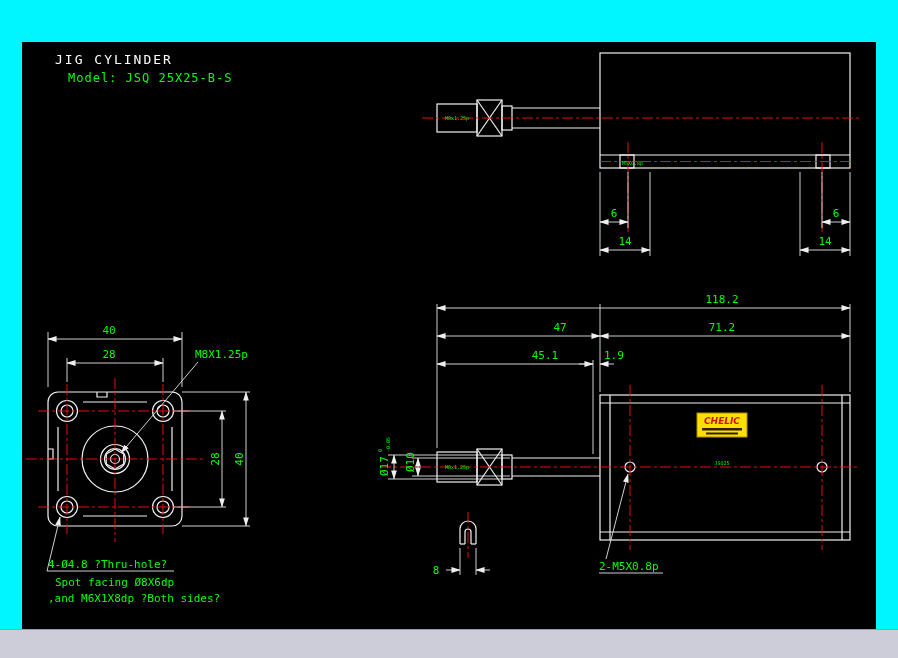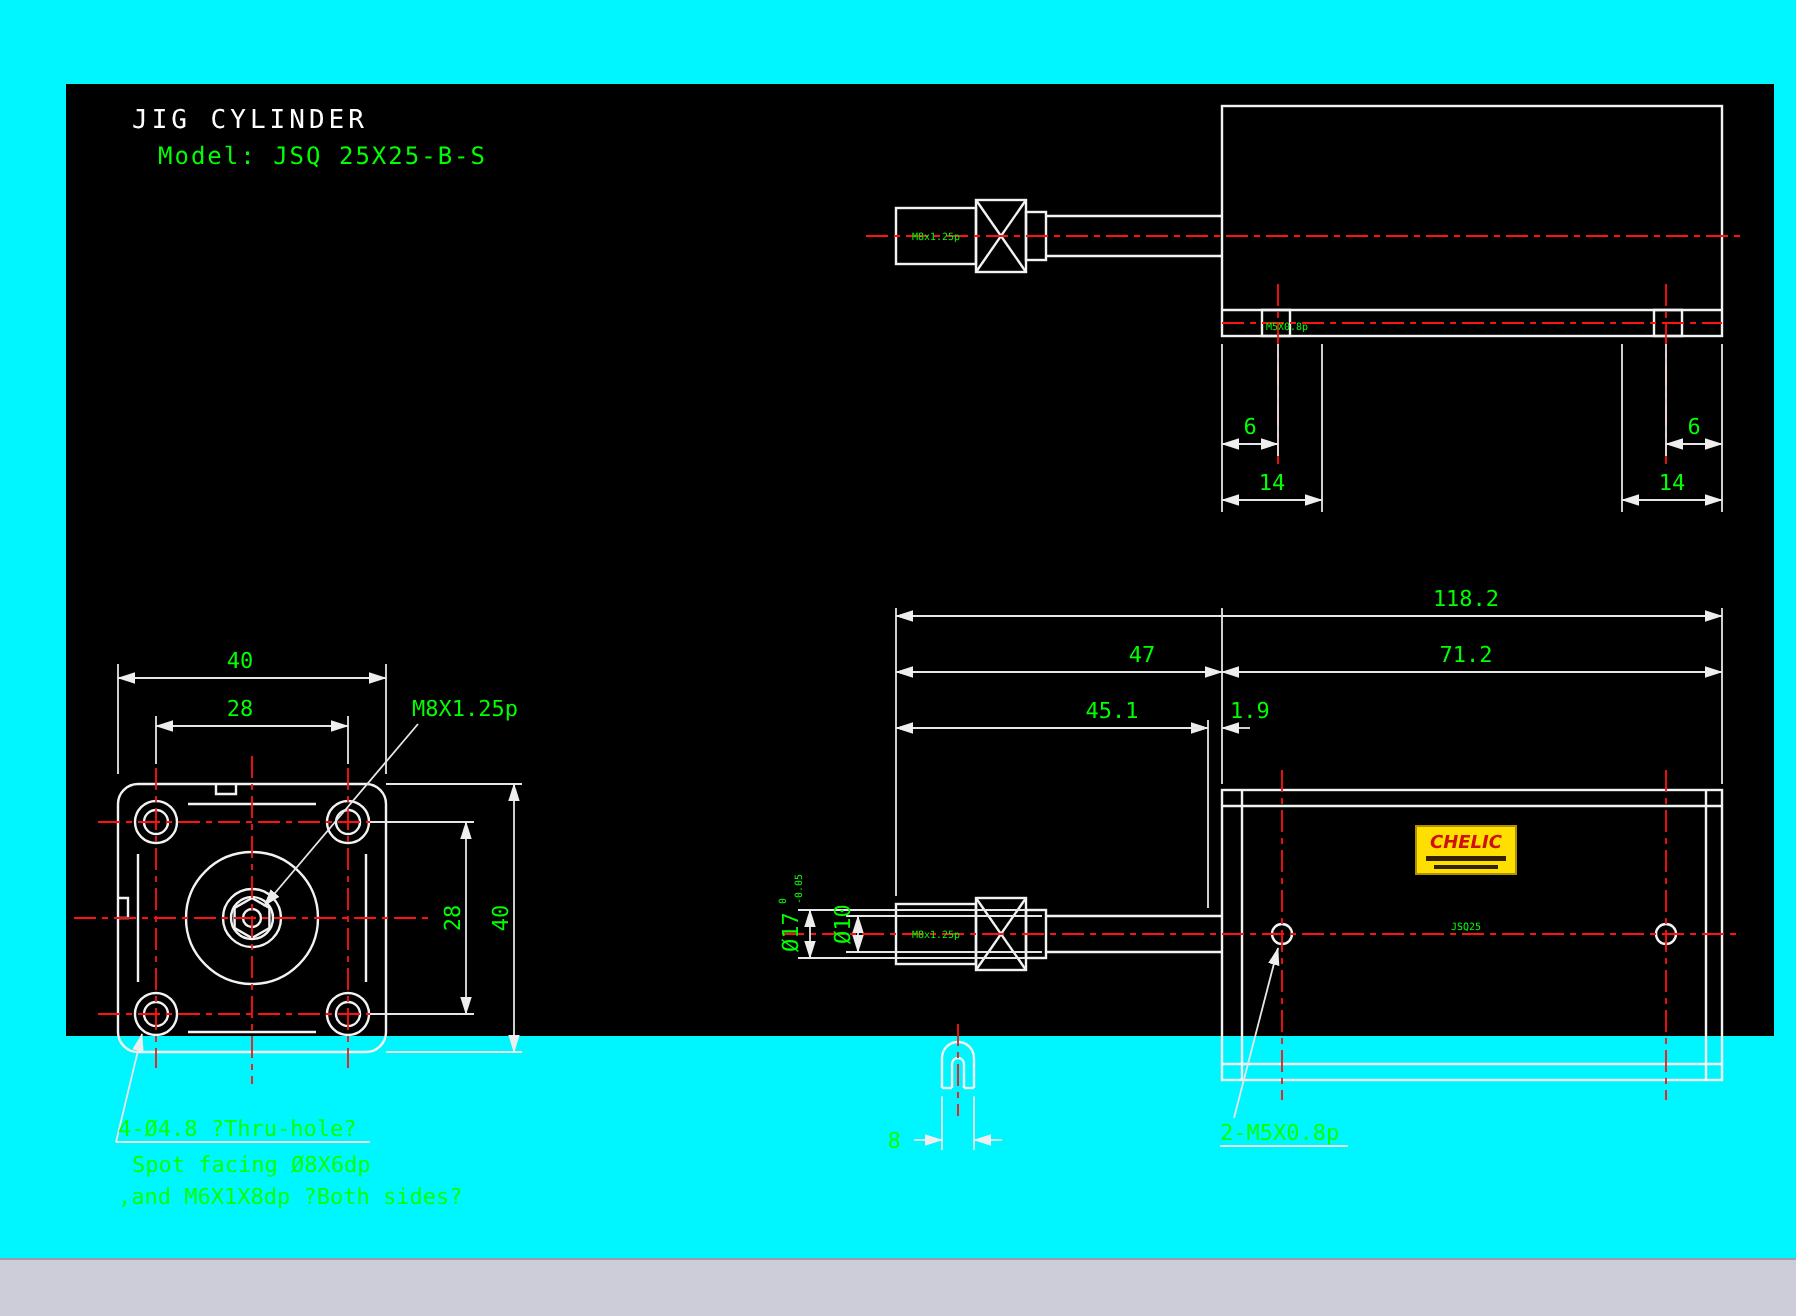--- a/index.html
+++ b/index.html
@@ -2,21 +2,21 @@
 <html><head>
 <meta charset="utf-8">
 <style>
   html,body{margin:0;padding:0}
   body{
     width:898px;height:658px;position:relative;overflow:hidden;
     background:#00f6ff;
     font-family:"DejaVu Sans Mono","Liberation Mono",monospace;
   }
   .canvas{
-    position:absolute;left:22px;top:42px;width:854px;height:476px;background:#000;margin-left:11px;
+    position:absolute;left:22px;top:42px;width:854px;height:588px;background:#000;
   }
   .statusbar{
     position:absolute;left:0;bottom:0;width:898px;height:28px;
     background:#cdcdda;border-top:1px solid #9a9aae;
   }
   svg text{
     fill:#00ff00;
     font-family:"DejaVu Sans Mono","Liberation Mono",monospace;
     font-size:11px;
   }

